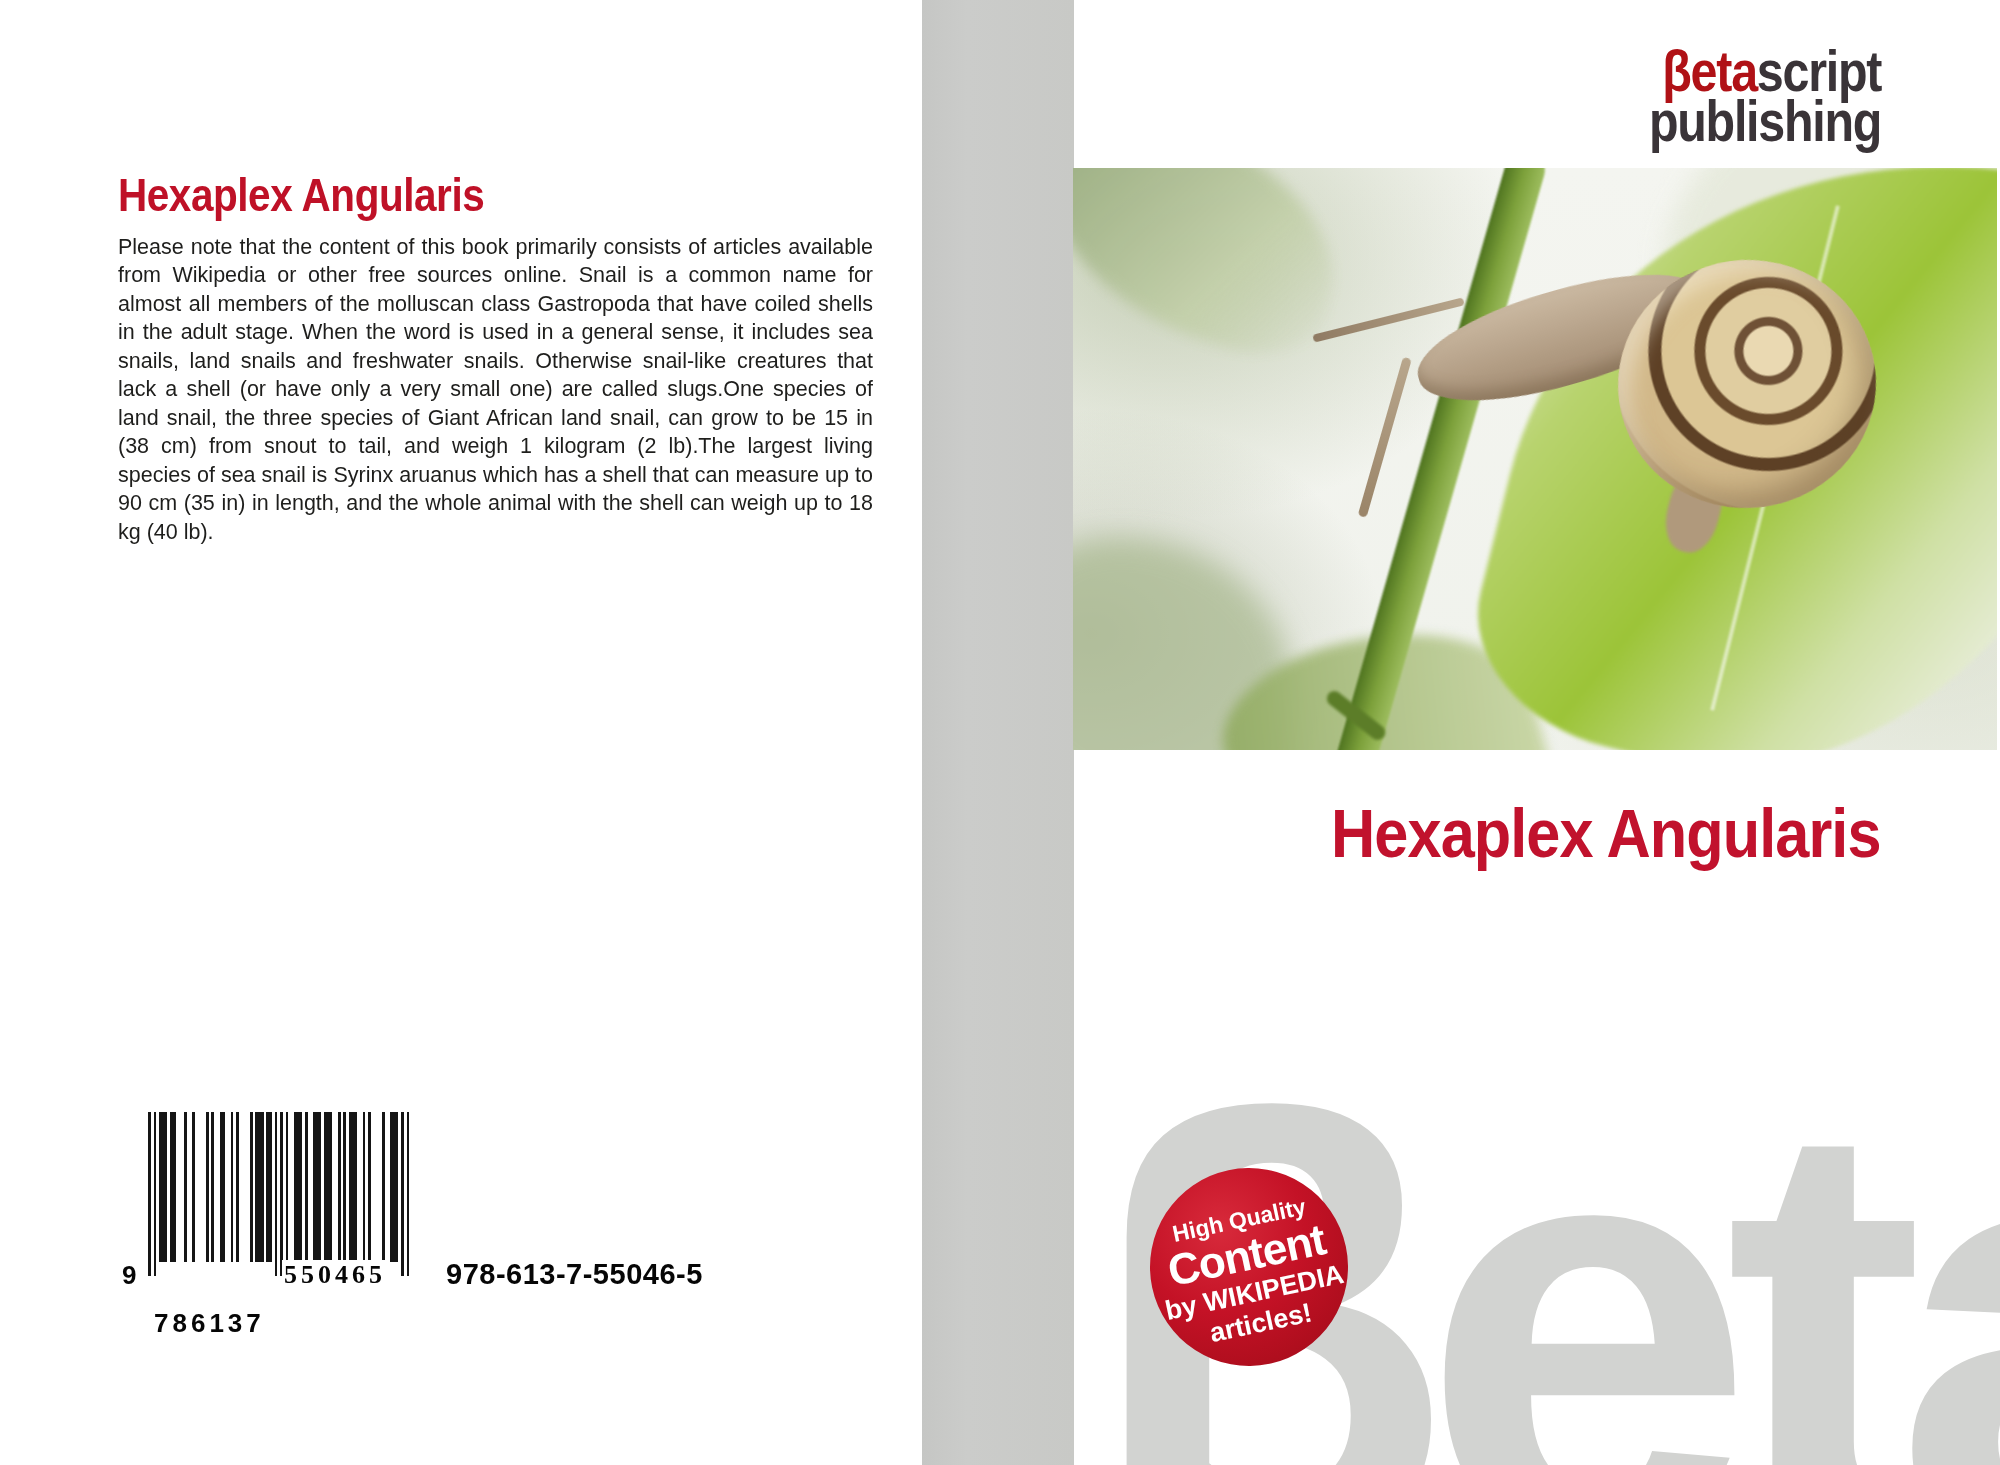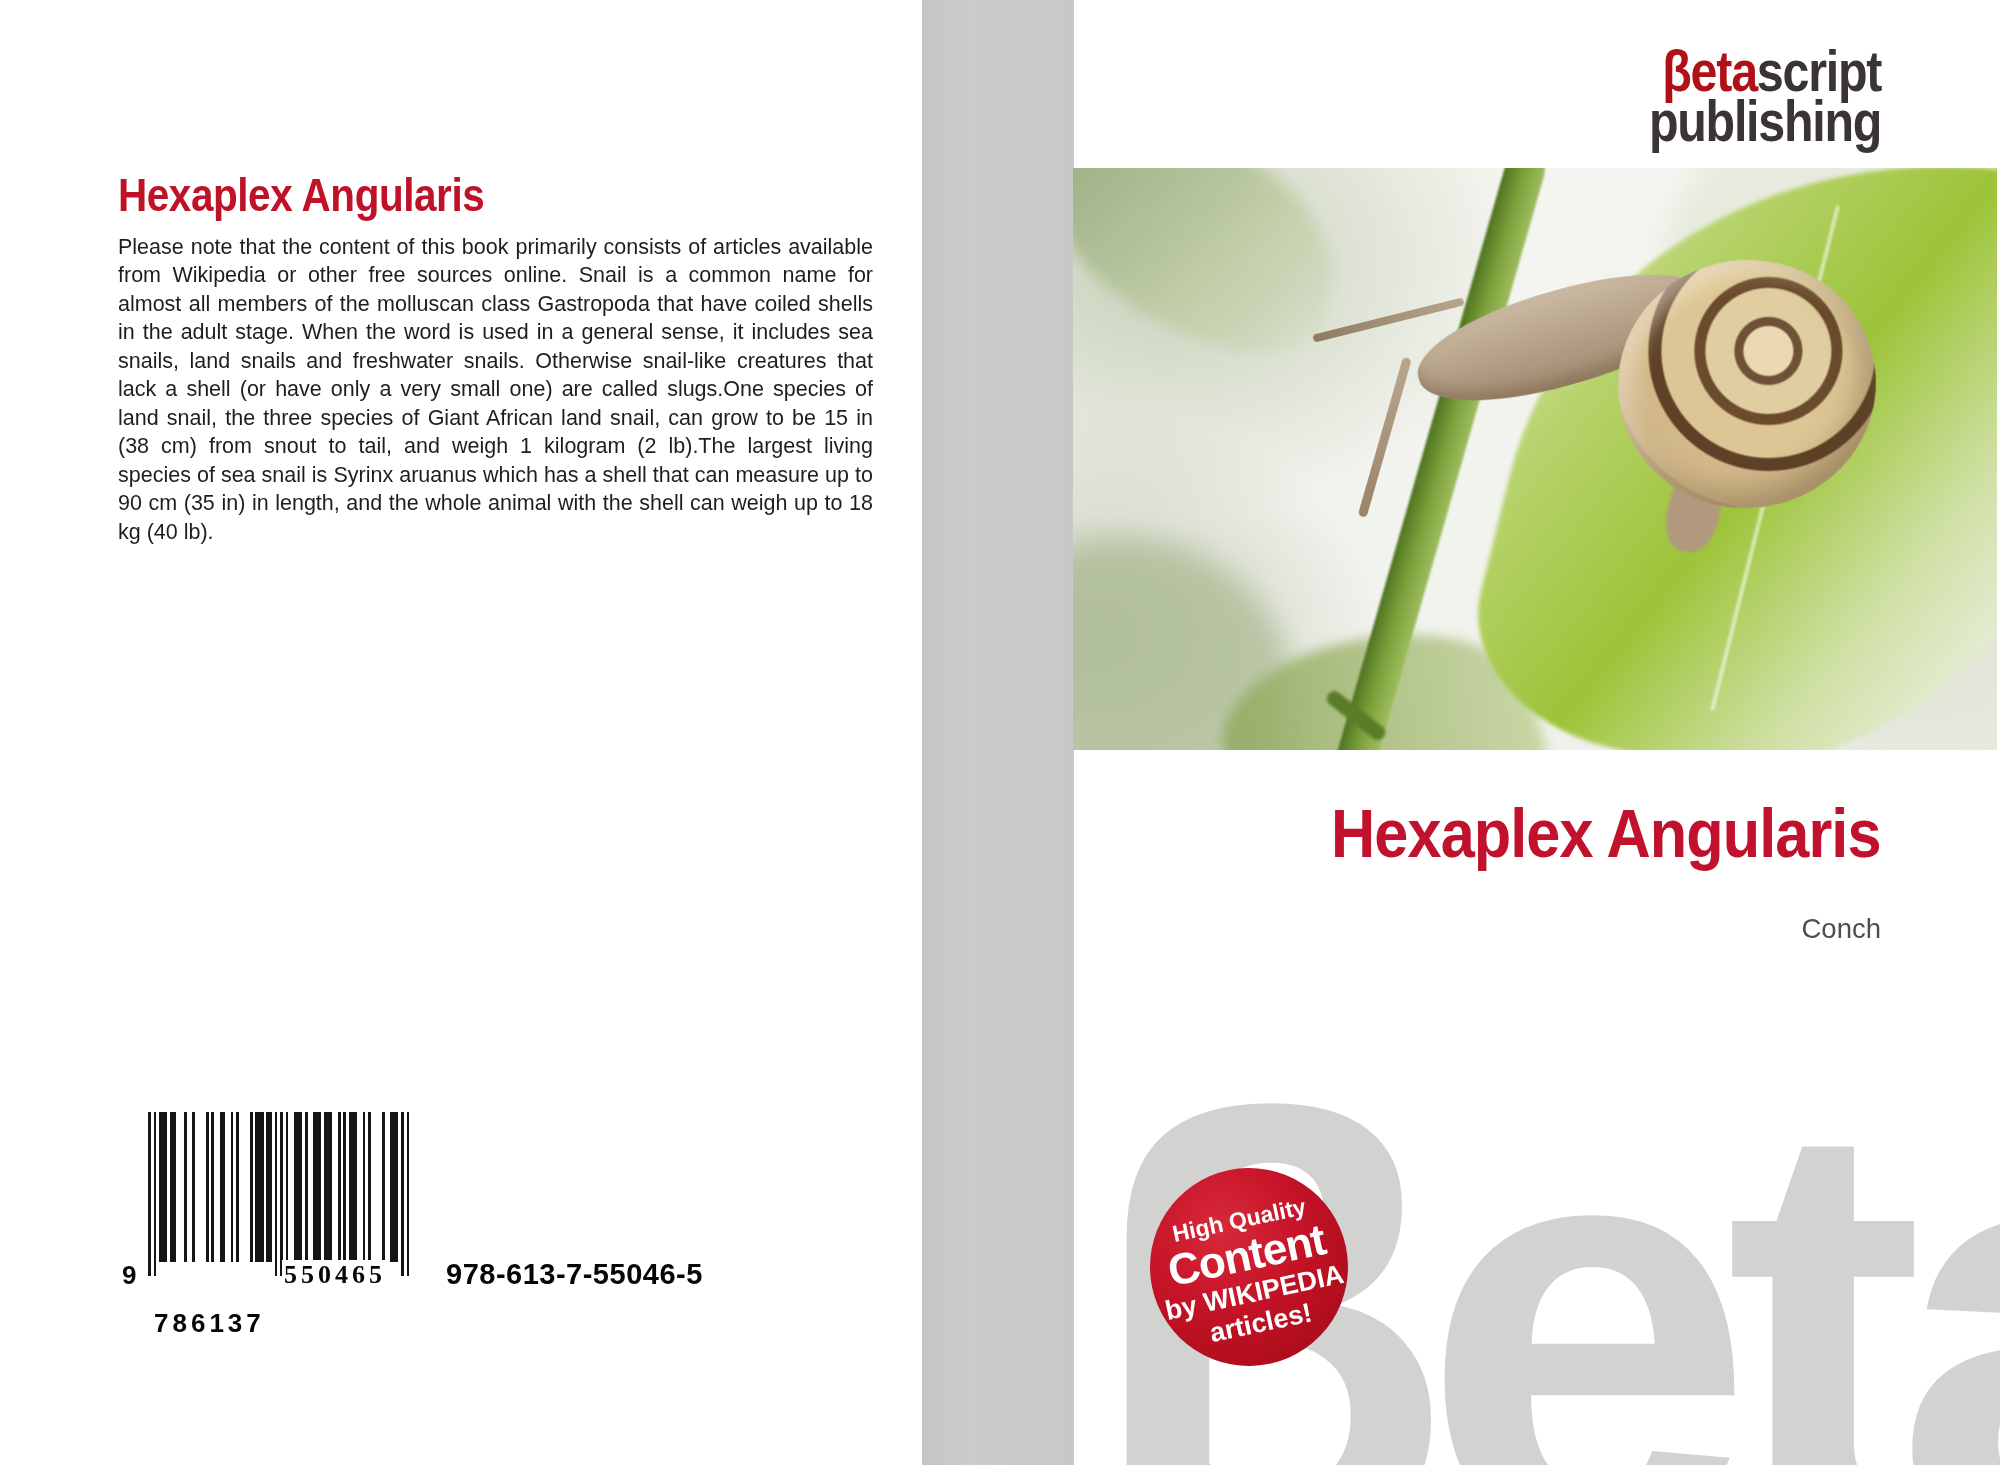--- a/index.html
+++ b/index.html
@@ -196,21 +196,20 @@
       <div class="shape tentacle-upper"></div>
       <div class="shape tentacle-lower"></div>
       <div class="shape snail-body"></div>
       <div class="shape snail-foot"></div>
       <div class="shape snail-shell"></div>
     </div>
 
     <div class="front-title">Hexaplex Angularis</div>
 
     <div class="front-subtitle">
-      <div>Conch</div>
     </div>
 
     <div class="badge">
       <div class="b1">High Quality</div>
       <div class="b2">Content</div>
       <div class="b3">by WIKIPEDIA</div>
       <div class="b4">articles!</div>
     </div>
 
     <div class="authors">

